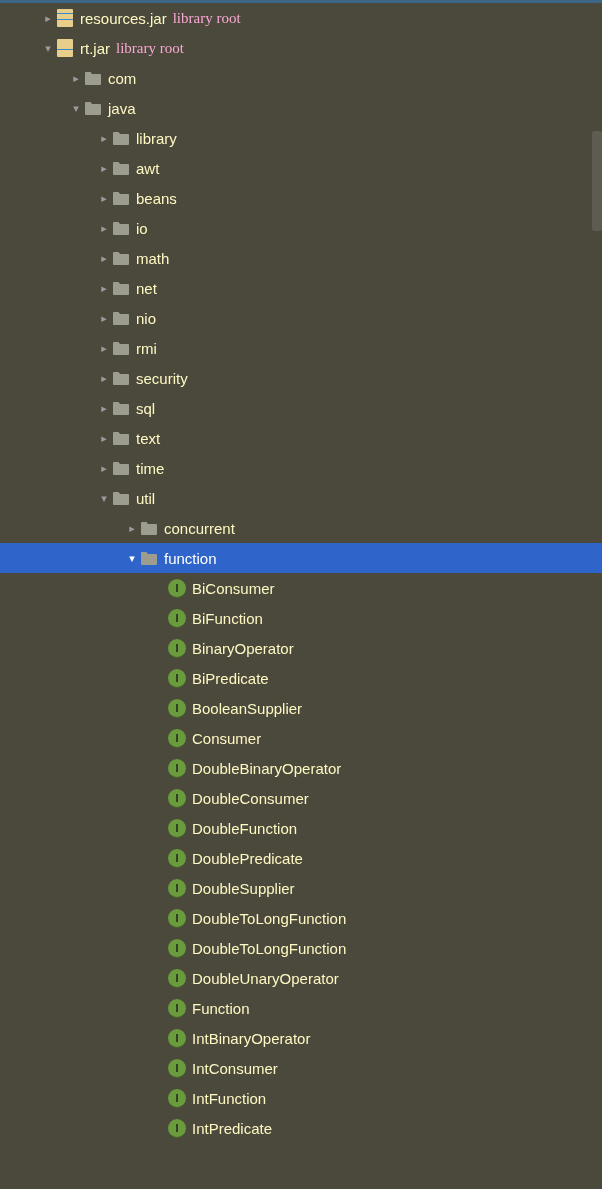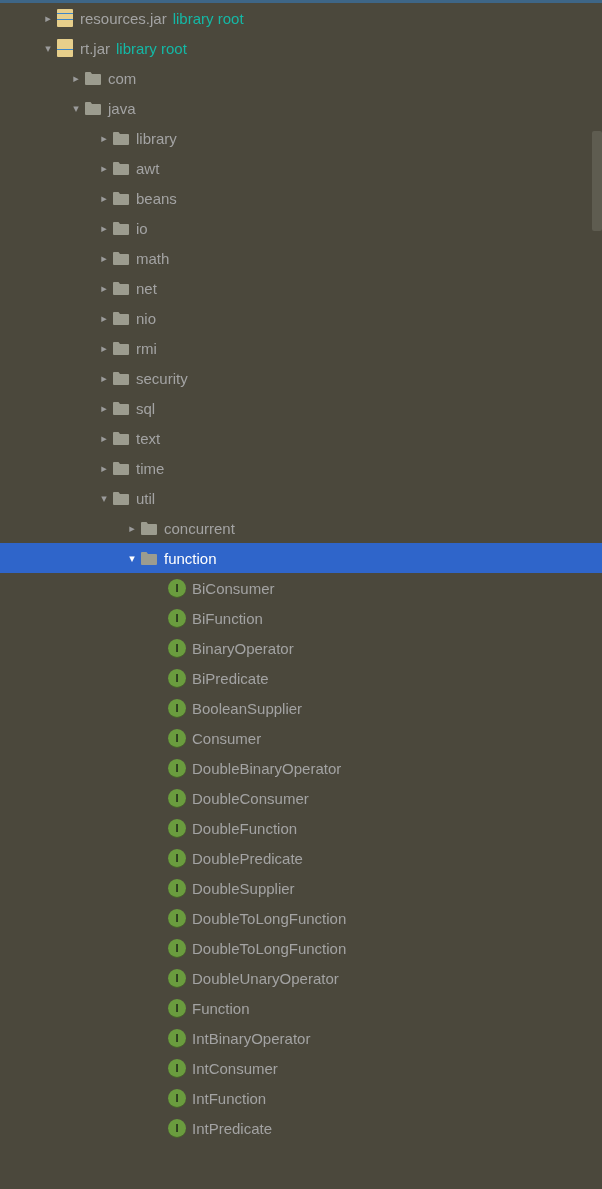--- a/index.html
+++ b/index.html
@@ -9,22 +9,22 @@
   .row.selected .label{color:#ffffff;}
   .chev{width:16px;text-align:center;color:#9b9b9b;font-size:11px;user-select:none;flex:0 0 auto;}
   .chev.open::before{content:"▾";}
   .chev.closed::before{content:"▸";}
   .chev.none::before{content:"";}
   .row.selected .chev{color:#ffffff;}
   .icon{width:18px;height:18px;margin-right:6px;flex:0 0 auto;display:flex;align-items:center;justify-content:center;}
   .jar-icon{width:16px;height:18px;background:linear-gradient(to bottom,#e7cf8b 0%,#e7cf8b 25%,#3c86c9 25%,#3c86c9 30%,#e7cf8b 30%,#e7cf8b 55%,#3c86c9 55%,#3c86c9 60%,#e7cf8b 60%,#e7cf8b 100%);border-radius:1px;}
   .folder-icon svg{display:block;}
   .interface-icon{width:18px;height:18px;border-radius:50%;background:#6a9c3e;display:flex;align-items:center;justify-content:center;color:#1e2817;font-size:11px;font-weight:bold;border-bottom:1px solid #466229;}
-  .label{color:#a3a3a3;}
-  .suffix{color:#14b8a6;margin-left:6px;}
+  .label{color:#fef9c3;}
+  .suffix{color:#f9a8d4;margin-left:6px;font-family:Liberation Serif, serif;}
   .scrollbar{position:absolute;right:0;top:128px;width:10px;height:100px;background:#5e5c50;border-radius:2px;}
   .scrolltrack{position:absolute;right:0;top:0;bottom:0;width:10px;}
   .watermark{position:absolute;right:10px;bottom:10px;color:rgba(200,200,200,0.55);font-size:15px;pointer-events:none;}
 </style>
 </head>
 <body>
 
 <div class="panel">
   <div id="tree-container">
       <div class="row">

